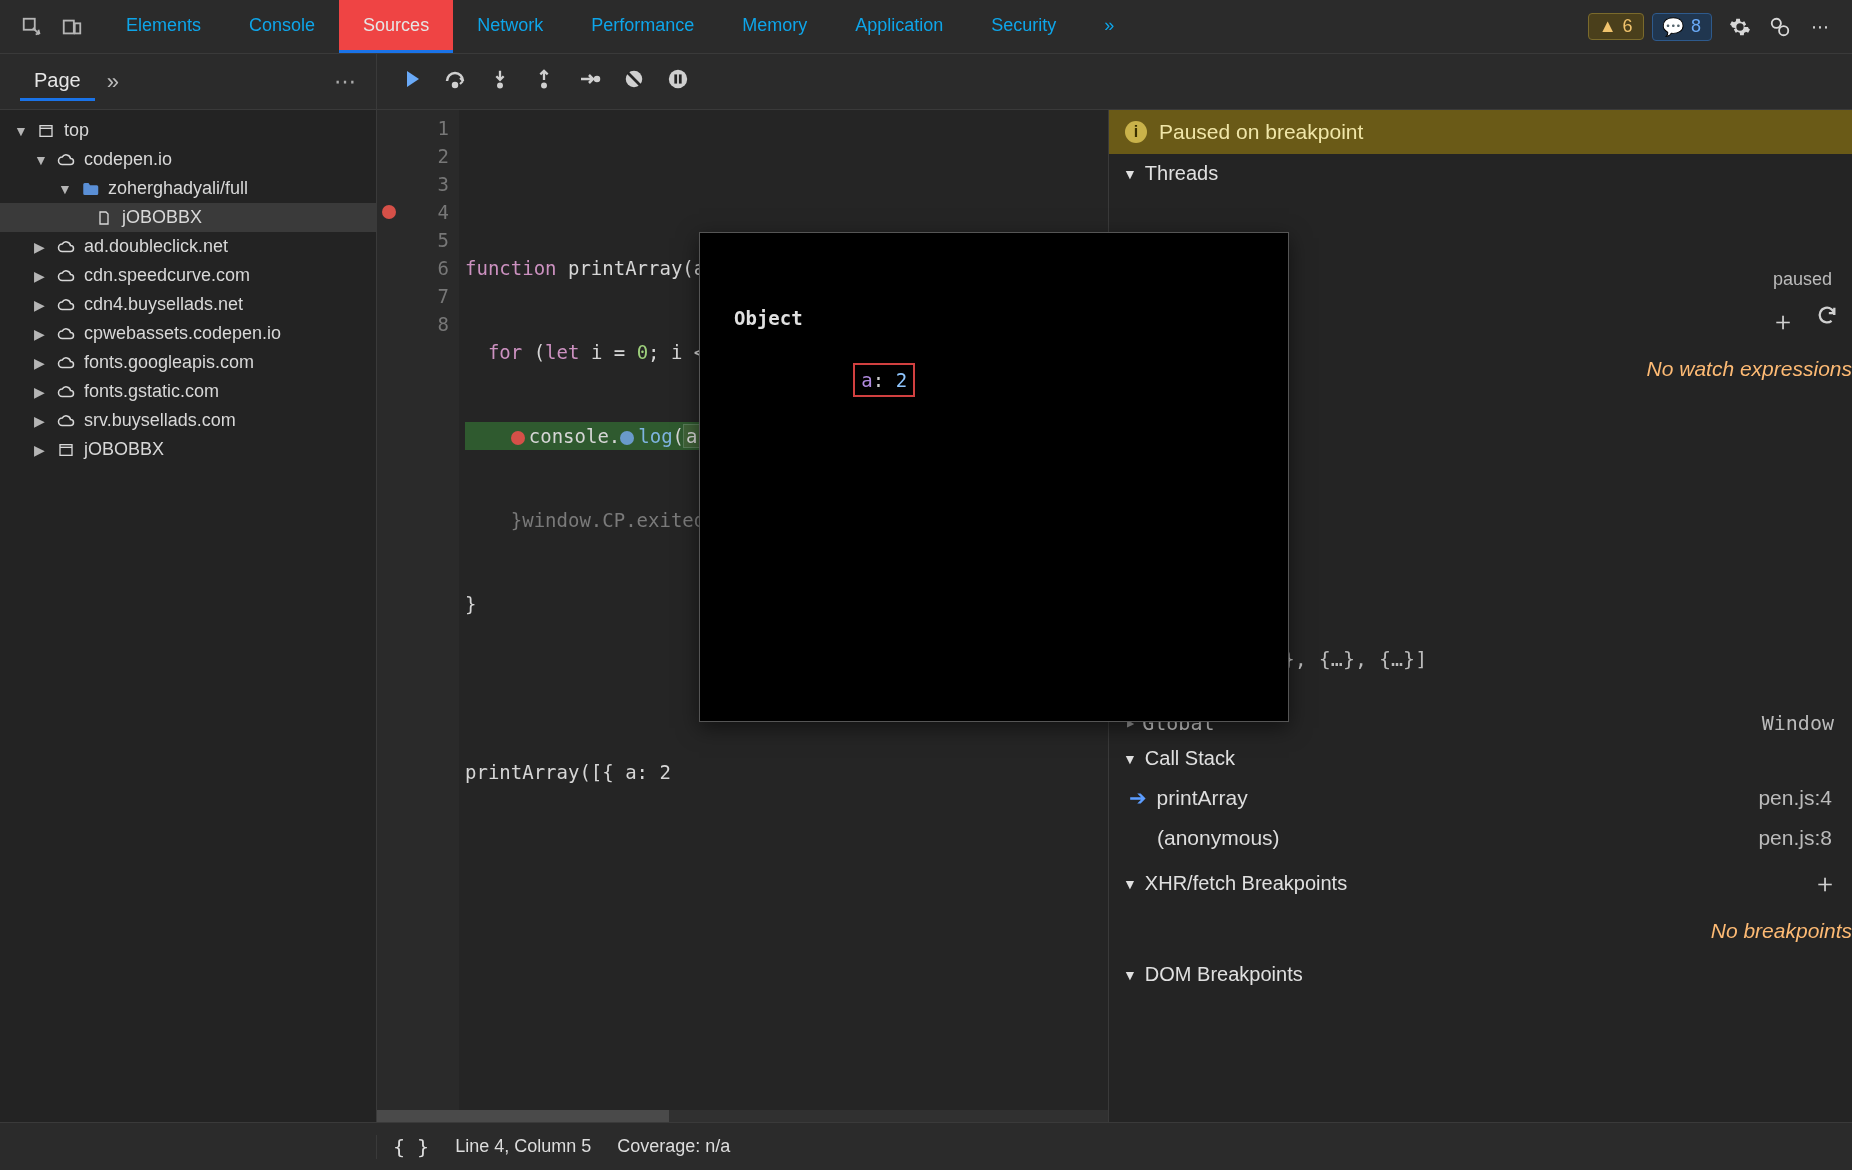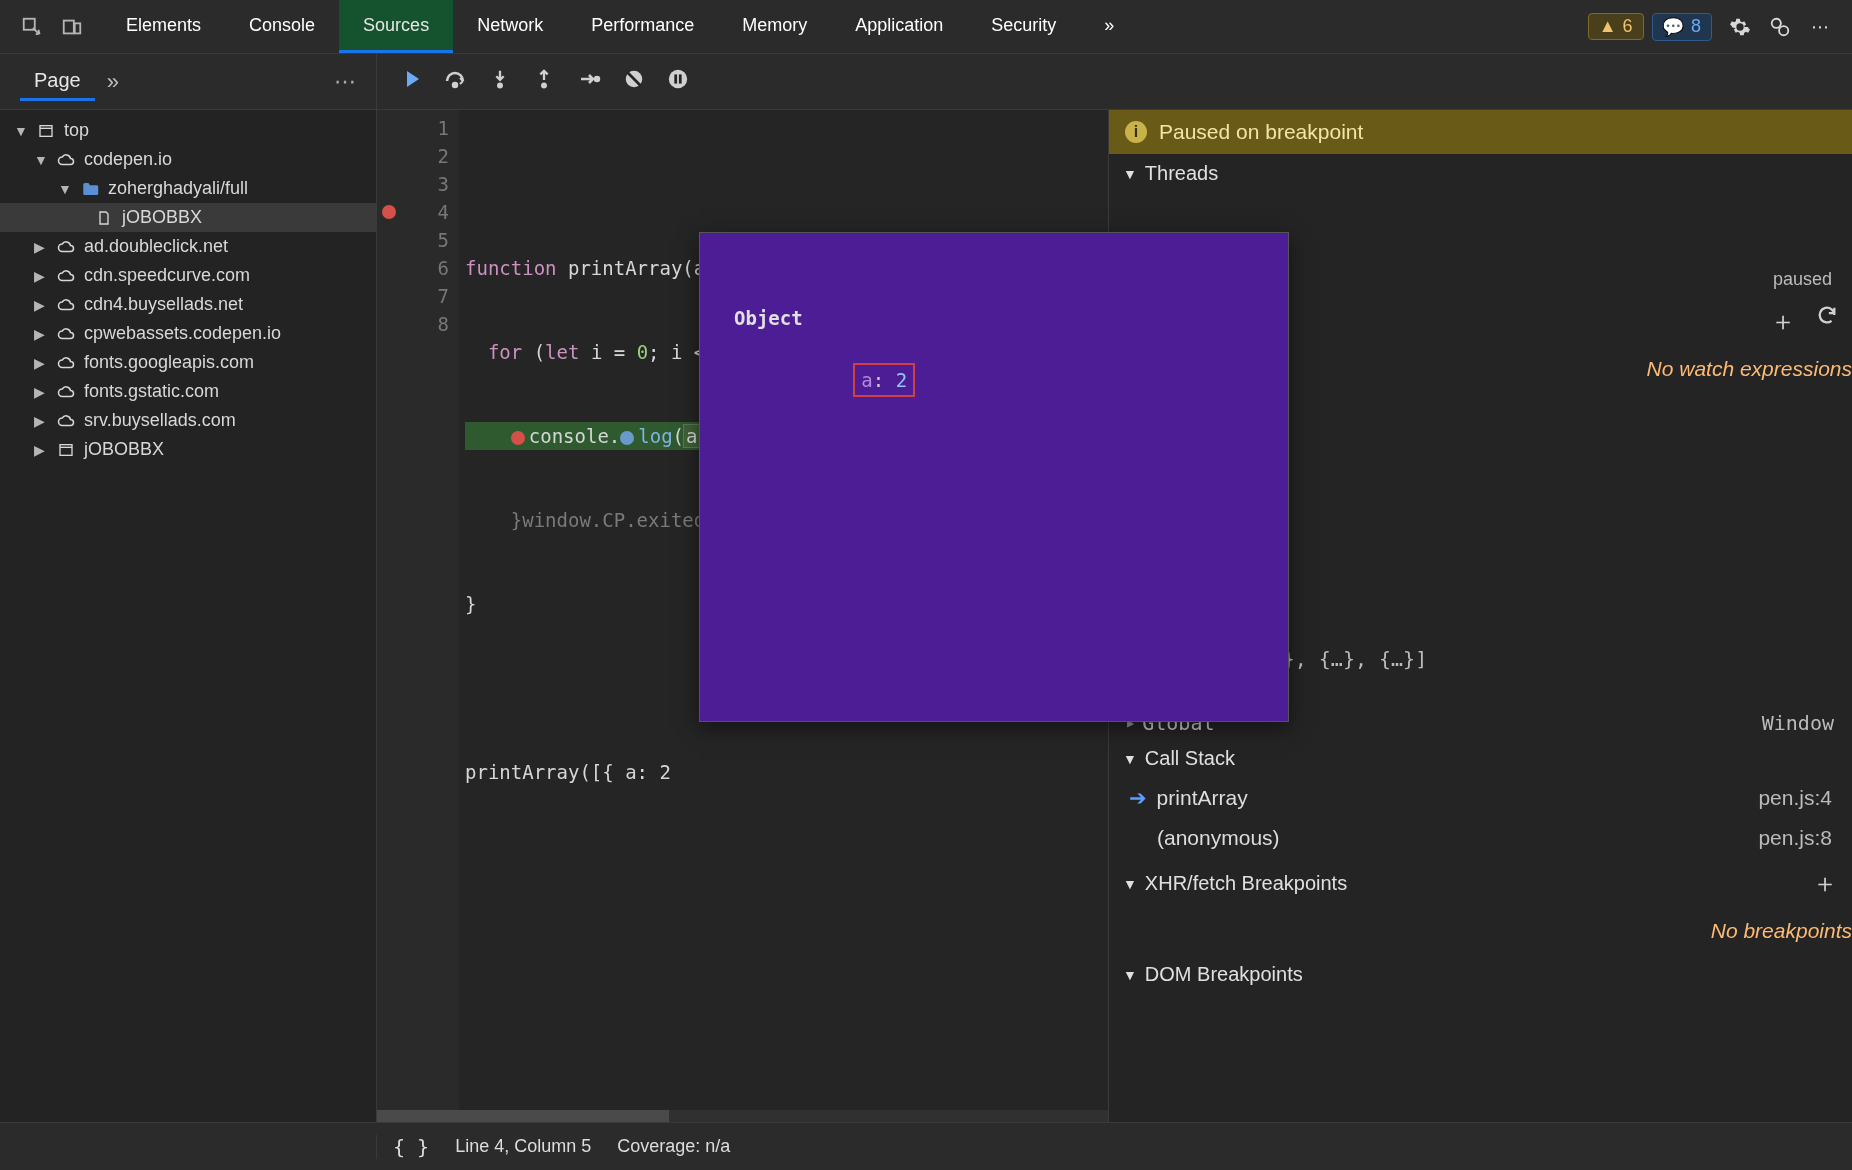--- a/index.html
+++ b/index.html
@@ -3,22 +3,22 @@
 <meta charset="utf-8">
 <style>
   * { box-sizing: border-box; margin: 0; padding: 0; }
   html, body { width: 1852px; height: 1170px; font-family: "Helvetica Neue", Arial, sans-serif; font-size: 18px; color: #bcbcbc; background: #2b2b2b; overflow: hidden; }
   .root { display: flex; flex-direction: column; width: 100%; height: 100%; }
 
   
   .tabbar { display: flex; align-items: center; height: 54px; background: #2b2b2b; border-bottom: 1px solid #3a3a3a; padding: 0 12px; }
   .tabbar .icon-btn { width: 40px; height: 40px; display:flex; align-items:center; justify-content:center; color:#b5b5b5; cursor:pointer; }
   .tabs { display: flex; align-items:stretch; height:100%; margin-left:10px; }
-  .tab { padding: 0 24px; display:flex; align-items:center; color:#ffffff; cursor:pointer; border-bottom:3px solid transparent; }
-  .tab.active { background:#14532d; color:#e6e6e6; border-bottom-color:#1a73e8; }
+  .tab { padding: 0 24px; display:flex; align-items:center; color:#0ea5e9; cursor:pointer; border-bottom:3px solid transparent; }
+  .tab.active { background:#ef4444; color:#e6e6e6; border-bottom-color:#1a73e8; }
   .tabbar-spacer { flex:1; }
   .badge-warn, .badge-err { display:flex; align-items:center; gap:6px; padding:2px 10px; border-radius:4px; font-size:18px; margin-right:8px; }
   .badge-warn { background:#4a3f1b; color:#f0c36d; border:1px solid #7a6a2c; }
   .badge-err { background:#20364f; color:#6aaaf8; border:1px solid #2e5a8c; }
   .gear, .more { width:40px; display:flex; align-items:center; justify-content:center; color:#d8d8d8; cursor:pointer; }
 
   
   .subbar { display:flex; height:56px; border-bottom:1px solid #3a3a3a; }
   .subbar-left { width:376px; display:flex; align-items:center; padding:0 20px; }
   .subbar-left .page-tab { padding:6px 14px; color:#e6e6e6; font-size:20px; border-bottom:3px solid #1a73e8; margin-right:12px; cursor:pointer; }
@@ -61,21 +61,21 @@
   .kw { color:#cc91c0; }
   .fn { color:#7fb4e0; }
   .num { color:#9ed07c; }
   .hint { background:#4b4b4b; color:#aaa; padding:0 6px; margin-left:10px; border-radius:3px; }
   .inline-bp { display:inline-block; width:14px; height:14px; border-radius:50%; background:#d55048; vertical-align:middle; margin-right:4px; }
   .inline-bp.blue { background:#6a9acb; }
   .dim { color:#7a7a7a; }
   .hl-box { outline:1px solid rgba(255,255,255,0.2); background:rgba(90,110,70,.4); padding:0 2px; }
 
   
-  .popover { position:absolute; background:#4c1d95; border:1px solid #555; box-shadow:0 6px 20px rgba(0,0,0,.5); font-family:Menlo,Consolas,monospace; font-size:19px; line-height:30px; padding:10px 16px 14px; color:#ccc; }
+  .popover { position:absolute; background:#000000; border:1px solid #555; box-shadow:0 6px 20px rgba(0,0,0,.5); font-family:Menlo,Consolas,monospace; font-size:19px; line-height:30px; padding:10px 16px 14px; color:#ccc; }
   .popover .title { color:#e0e0e0; font-weight:bold; padding-left:18px; }
   .popover .kv { padding-left:18px; }
   .popover .kv.boxed { border:2px solid #d14040; display:inline-block; padding:0 6px; }
   .popover .kv .k { color:#b18be0; }
   .popover .kv .v { color:#8fc6ff; }
   .popover .proto { color:#999; padding-left:2px; }
   .popover .proto .tri { color:#aaa; margin-right:6px; font-size:14px; }
   .popover .proto .lab { font-style:italic; color:#888; }
 
   

